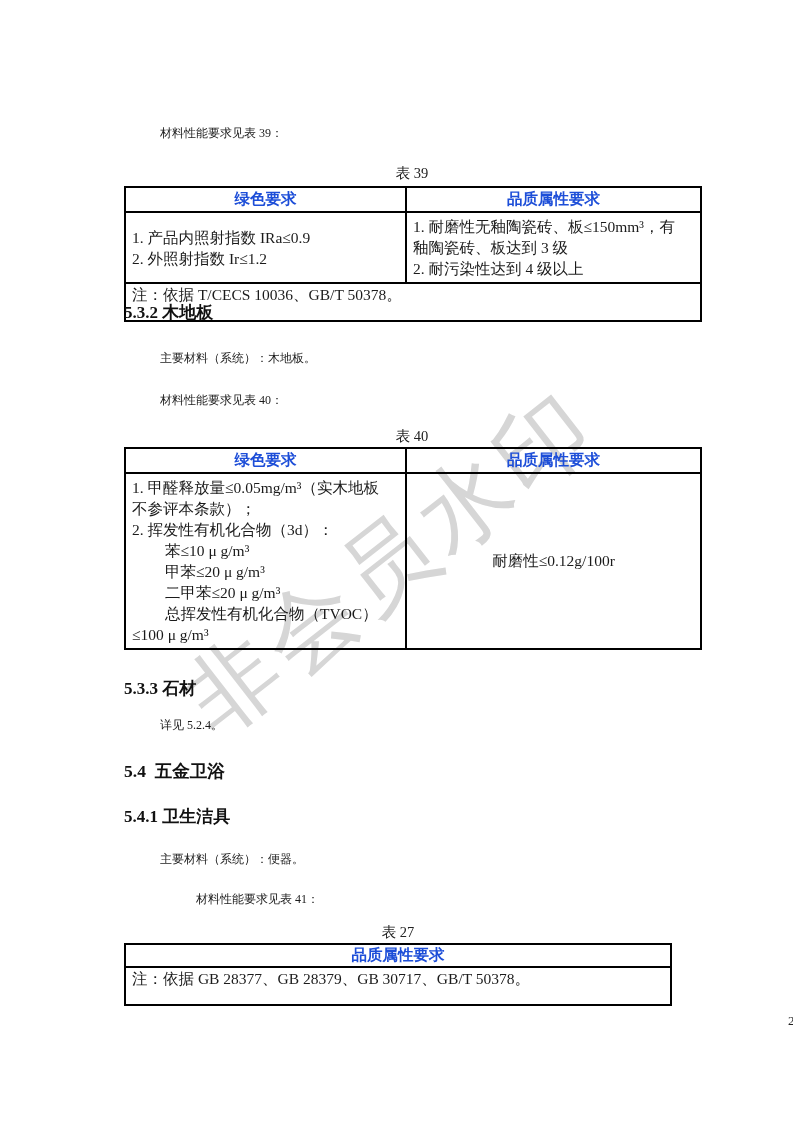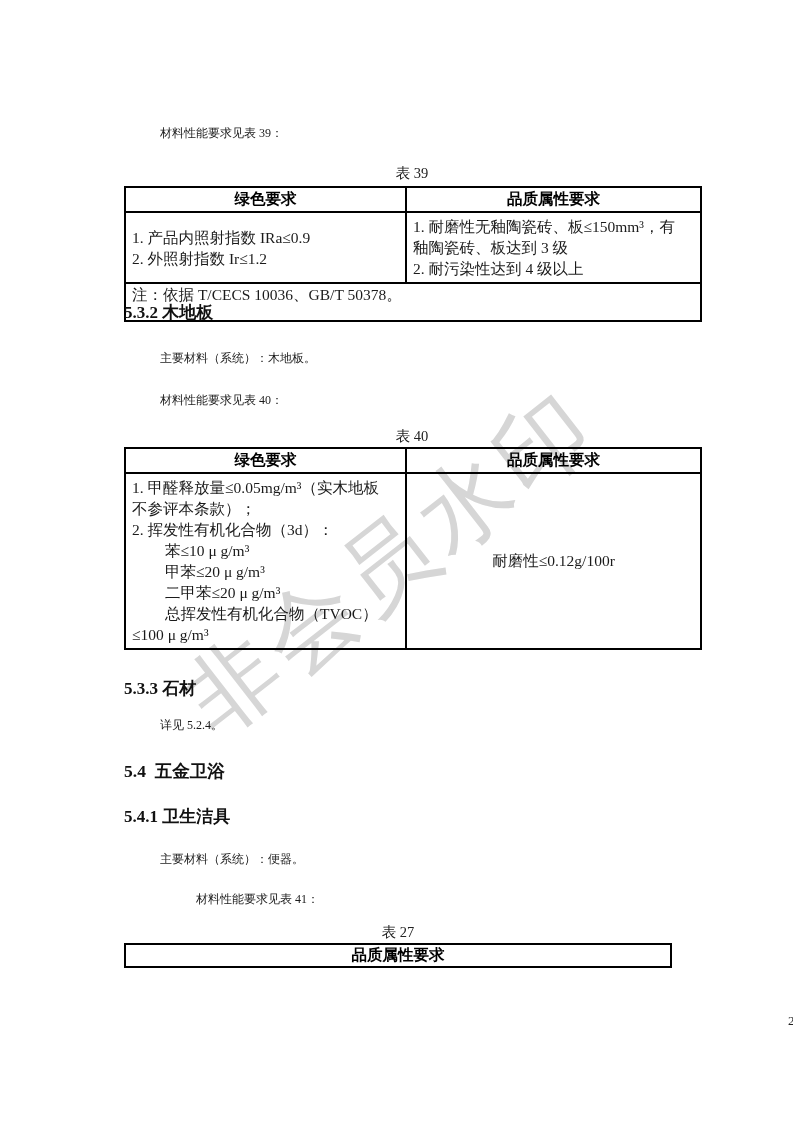--- a/index.html
+++ b/index.html
@@ -39,21 +39,21 @@
   table.doc th, table.doc td{
     border:2px solid #000;
     padding:0;
     vertical-align:middle;
   }
   table.doc th{
     font-family:"Liberation Sans","DejaVu Sans",sans-serif;
     font-weight:bold;
     font-size:15.5px;
     text-align:center;
-    color:#000000;
+    color:#1d4ed8;
   }
   .cell-lines{
     padding:3px 4px 3px 6px;
   }
   .cell-line{
     font-size:15.5px;
     line-height:21px;
     white-space:pre;
     color:#1b1b1b;
   }
@@ -183,19 +183,24 @@
 
     <div class="abs para" style="left:160px;top:888px;margin-left:36px;">材料性能要求见表 41：</div>
 
     <div class="abs caption" style="left:124px;top:923px;width:548px;">表 27</div>
 
     <table class="doc abs" style="left:124px;top:943px;width:548px;">
       <tbody>
           <tr>
         <th style="height:21px;">品质属性要求</th>
       </tr>
+      <tr>
+        <td style="height:23px;">
+          <div class="note-line">注：依据 GB 28377、GB 28379、GB 30717、GB/T 50378。</div>
+        </td>
+      </tr>
     </tbody>
       </table>
 
     <div class="abs page-number">24</div>
 
   </div>
 </div>
 
 </body></html>

